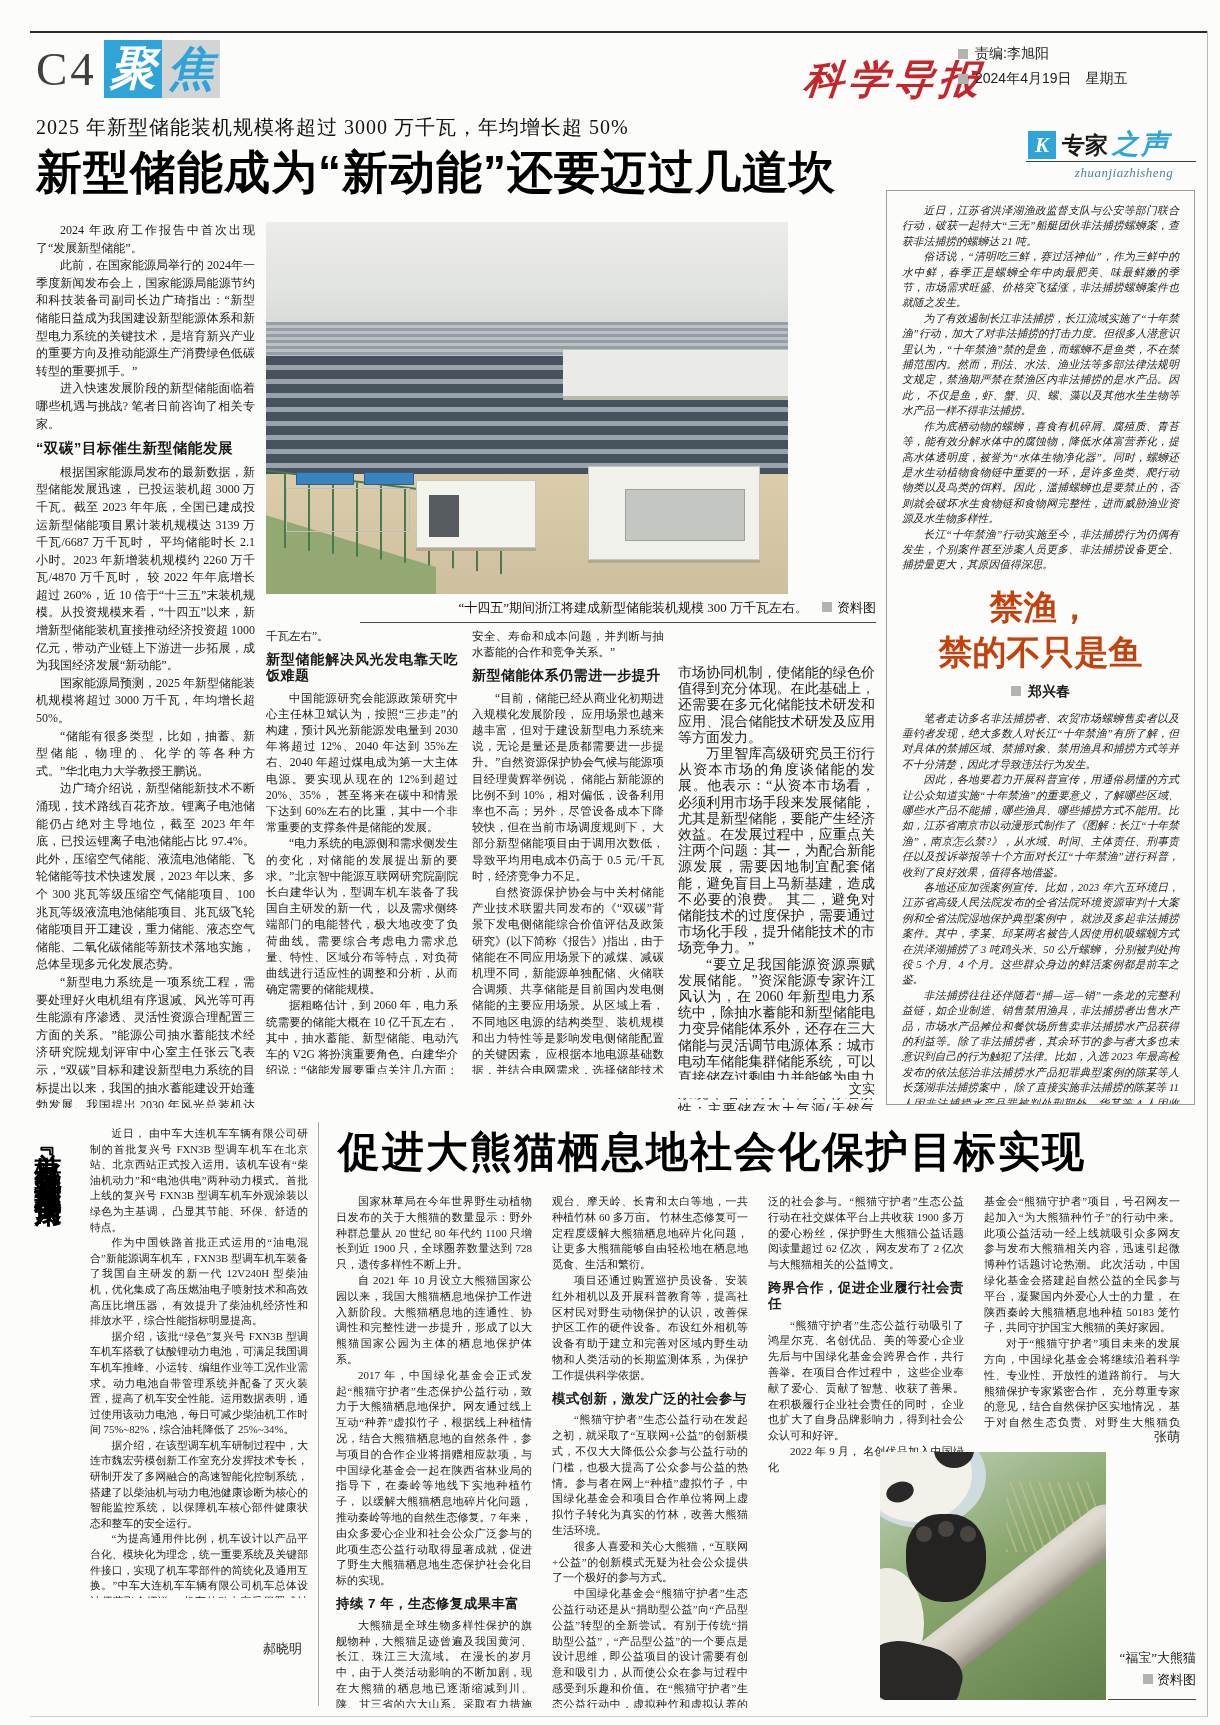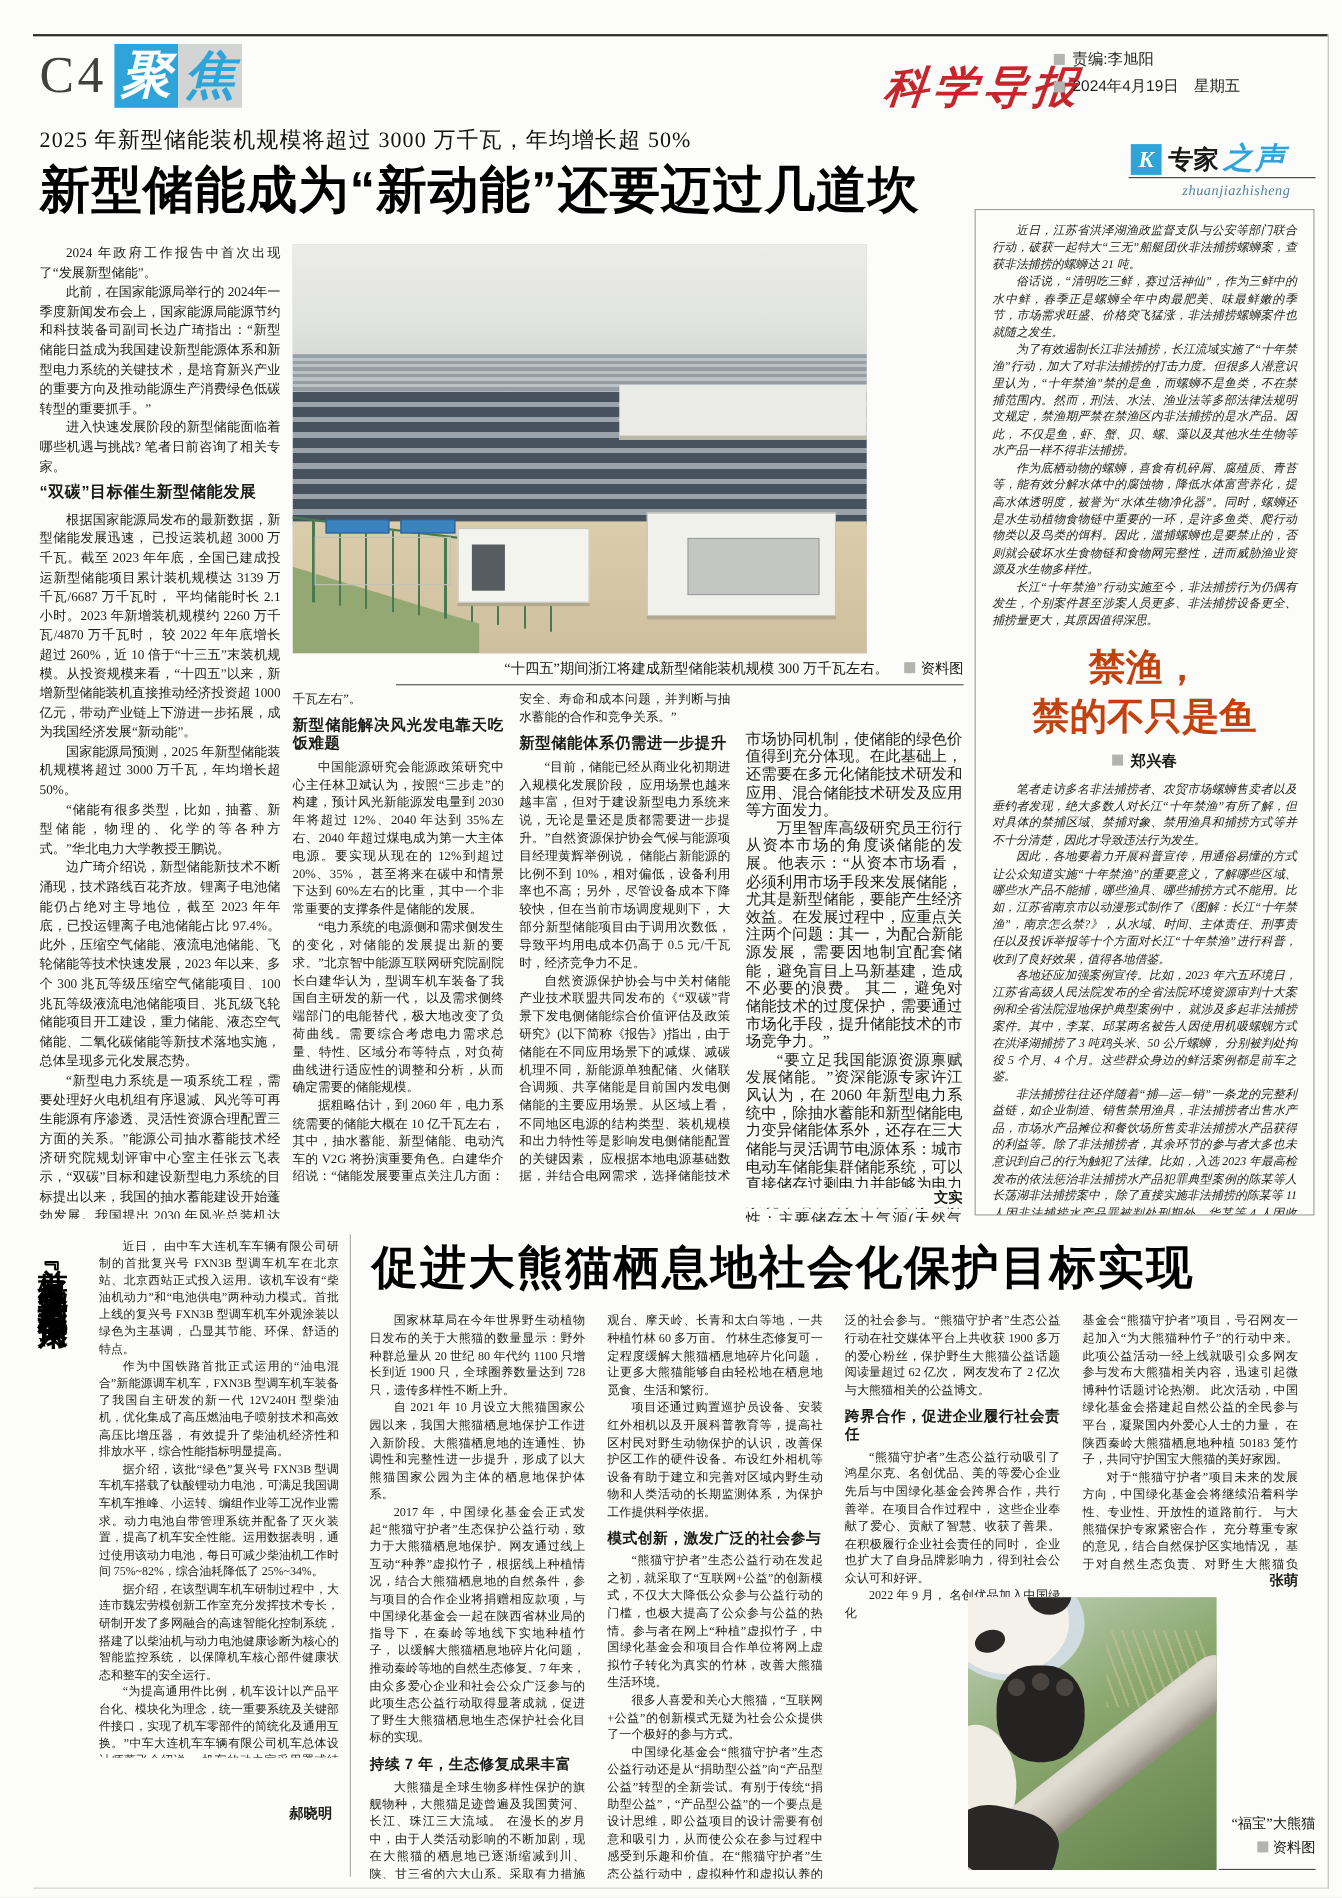--- a/index.html
+++ b/index.html
@@ -30,21 +30,21 @@
             font-family:"Liberation Sans","DejaVu Sans",sans-serif;color:#000;white-space:nowrap;}
   .txtcol{text-align:justify;overflow:hidden;}
   .col-a{left:36px;top:222px;width:219px;height:886px;font-size:12px;line-height:17.6px;}
   .col-b{left:266px;top:628px;width:192px;height:446px;font-size:11.5px;line-height:16.2px;}
   .col-c{left:472px;top:628px;width:192px;height:446px;font-size:11.5px;line-height:16.2px;}
   .col-d{left:678px;top:628px;width:197px;height:446px;font-size:14px;line-height:16.2px;margin-top:37px;}
   .blk-p{text-indent:2em;}
   .blk-pc{text-indent:0;}
   .blk-h{font-family:"Liberation Sans","DejaVu Sans",sans-serif;font-weight:bold;font-size:1.22em;
          margin:7px 0 6px;text-indent:0;letter-spacing:.5px;}
-  .byline-abs{font-weight:bold;font-family:"Liberation Sans","DejaVu Sans",sans-serif;
+  .byline-abs{font-weight:normal;font-family:"Liberation Sans","DejaVu Sans",sans-serif;
               font-size:13px;text-align:right;background:#fcfcfa;}
 
   
   .photo-solar{left:266px;top:222px;width:522px;height:372px;overflow:hidden;background:#cfd3d2;}
   .photo-solar div{position:absolute;}
   .ps-sky{left:0;top:0;width:522px;height:110px;background:linear-gradient(#ececea 0%,#e2e4e2 60%,#d6d9d6 100%);}
   .ps-panels-far{left:0;top:100px;width:522px;height:34px;
      background:repeating-linear-gradient(180deg,#8a949c 0 3px,#b7bec2 3px 6px);opacity:.85;}
   .ps-panels-mid{left:0;top:134px;width:522px;height:122px;
      background:repeating-linear-gradient(180deg,#46525e 0 9px,#9aa3ab 9px 14px);}

